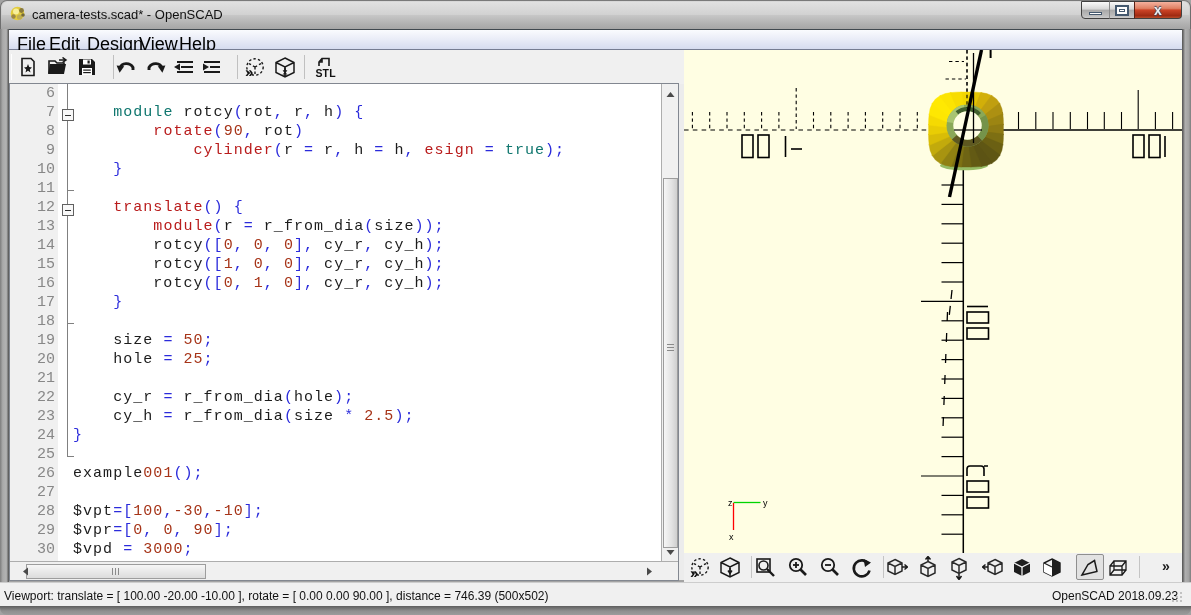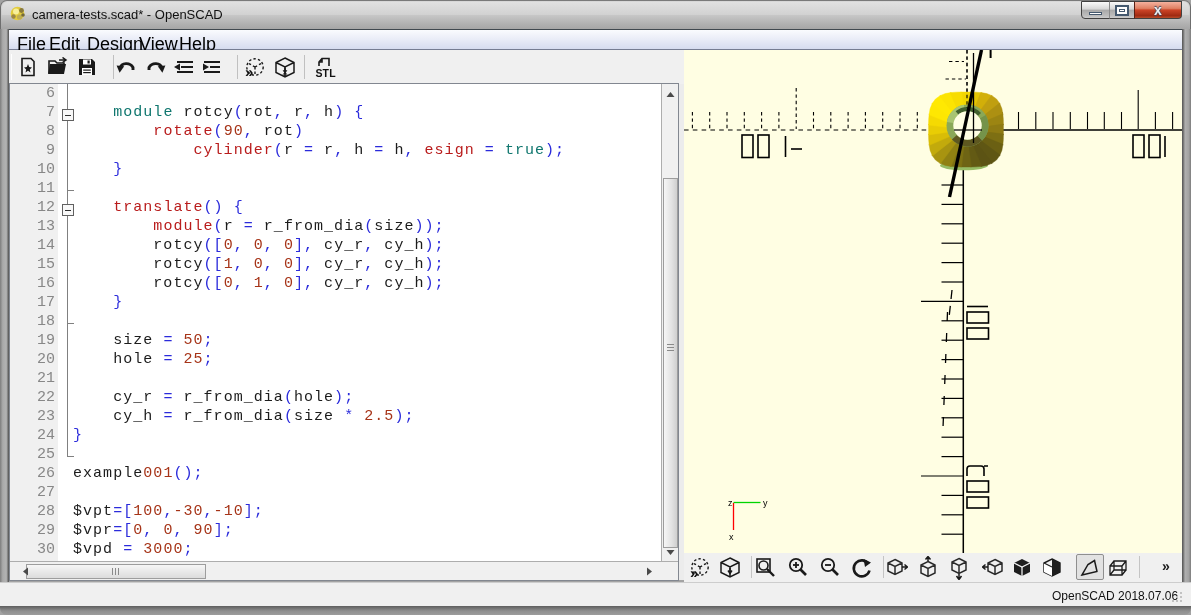--- a/index.html
+++ b/index.html
@@ -453,21 +453,22 @@
 <svg style="left:394px" width="24" height="24" viewBox="0 0 24 24">
       <path d="M4 19 L19 15.5 L16.5 4.5 L10 8.5 Z M4 19 L10 8.5 M19 15.5 L16.5 4.5" fill="none" stroke="#1a1a1a" stroke-width="1.5"></path>
     </svg>
 <svg style="left:422px" width="24" height="24" viewBox="0 0 24 24">
       <path d="M8 5 L20 5 L20 14 L8 14 Z M4 10 L16 10 L16 19 L4 19 Z M8 5 L4 10 M20 5 L16 10 M20 14 L16 19 M8 14 L4 19" fill="none" stroke="#1a1a1a" stroke-width="1.3"></path>
     </svg>
 <div class="vsep" style="left:455px"></div>
 <div class="abs" id="chev">»</div>
 </div>
 <div class="abs" id="status">
-    <span class="rt">OpenSCAD 2018.07.06</span>
+    <span class="lt">Viewport: translate = [ 100.00 -20.00 -10.00 ], rotate = [ 0.00 0.00 90.00 ], distance = 746.39 (500x502)</span>
+    <span class="rt">OpenSCAD 2018.09.23</span>
     <svg class="abs" style="left:1170px;top:8px" width="14" height="14">
       <g fill="#c2c2c2">
         <rect x="10" y="1" width="2" height="2"></rect>
         <rect x="6" y="5" width="2" height="2"></rect>
         <rect x="10" y="5" width="2" height="2"></rect>
         <rect x="2" y="9" width="2" height="2"></rect>
         <rect x="6" y="9" width="2" height="2"></rect>
         <rect x="10" y="9" width="2" height="2"></rect>
       </g>
     </svg>

